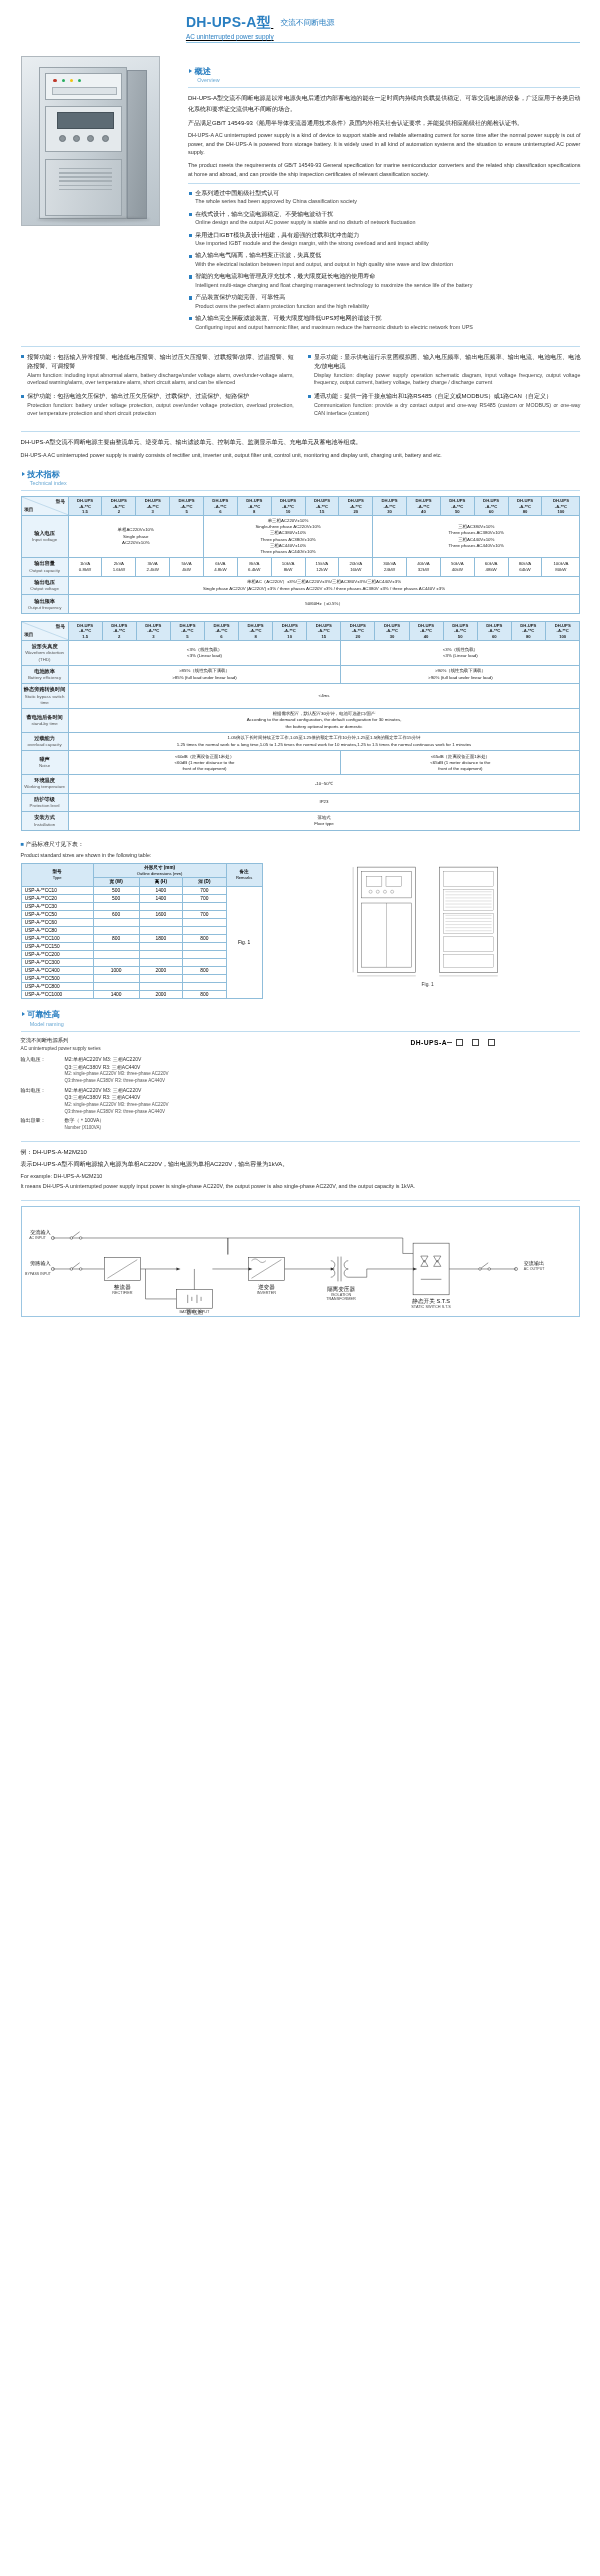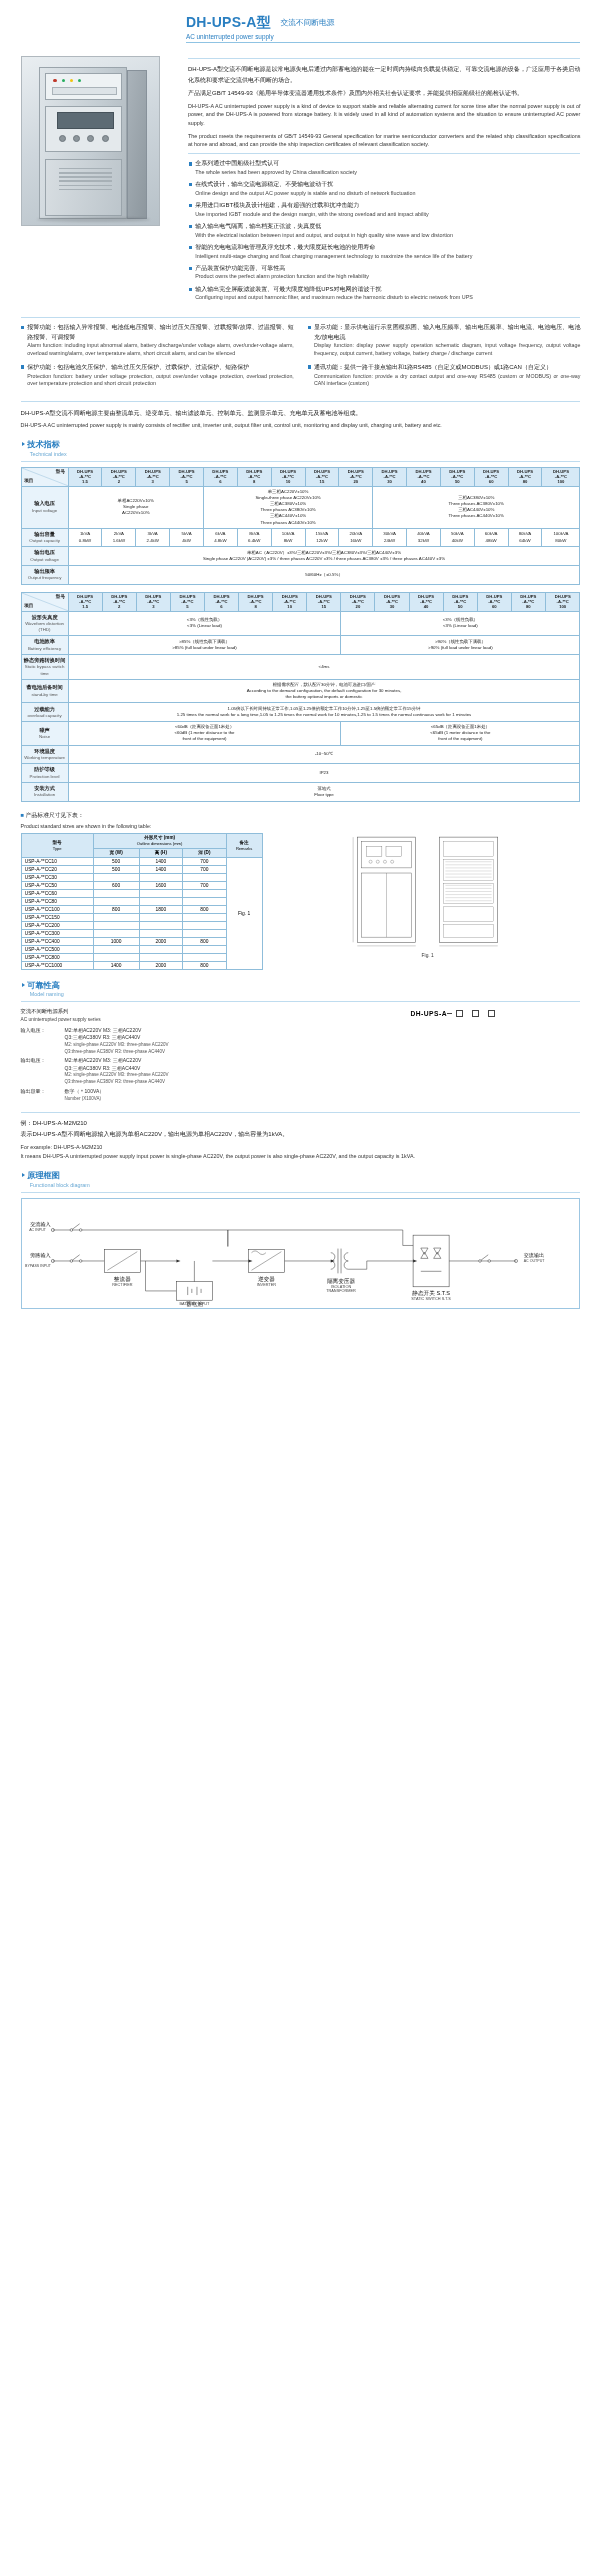--- a/index.html
+++ b/index.html
@@ -16,21 +16,21 @@
     padding: 0;
   }
   
   .header {
     position: relative;
     padding: 14.4px 20.6px 5.2px 20.6px;
     display: flex;
     align-items: flex-start;
   }
   .hdr-left { width: 155px; }
-  .hdr-right { flex: 1; padding-left: 10.3px; }
+  .hdr-right { flex: 1; padding-left: 10.3px; text-decoration: underline; }
   .title-main {
     color: #2a7fc1;
     font-size: 14px;
     font-weight: bold;
     letter-spacing: 0.3px;
     display: inline-block;
   }
   .title-sub-cn {
     color: #2a7fc1;
     font-size: 7.7px;
@@ -291,20 +291,24 @@
             <div class="cab-vent" style="top:25px"></div>
             <div class="cab-vent" style="top:29px"></div>
           </div>
         </div>
         <div class="cab-side"></div>
         <div class="cab-shadow"></div>
       </div>
     </div>
 
     <div class="text-col">
+      <div class="sec-head">
+        <span class="bullet"></span><span class="cn">概述</span>
+        <div class="en">Overview</div>
+      </div>
       <div class="sec-rule"></div>
 
       <p class="p-cn">DH-UPS-A型交流不间断电源是以常电源失电后通过内部蓄电池的能在一定时间内持续向负载提供稳定、可靠交流电源的设备，广泛应用于各类启动化系统和要求证交流供电不间断的场合。</p>
       <p class="p-cn">产品满足GB/T 14549-93《船用半导体变流器通用技术条件》及国内外相关社会认证要求，并能提供相应船级社的船检认证书。</p>
       <p class="p-en">DH-UPS-A AC uninterrupted power supply is a kind of device to support stable and reliable alternating current for some time after the normal power supply is out of power, and the DH-UPS-A is powered from storage battery. It is widely used in all kind of automation systems and the situation to ensure uninterrupted AC power supply.</p>
       <p class="p-en">The product meets the requirements of GB/T 14549-93 General specification for marine semiconductor converters and the related ship classification specifications at home and abroad, and can provide the ship inspection certificates of relevant classification society.</p>
 
       <div class="sec-rule"></div>
 
       <div>
@@ -825,24 +829,20 @@
 
   <div class="pad40" style="margin-top:9.3px">
     <div class="sec-rule"></div>
     <p class="p-cn" style="margin-bottom:1px">例：DH-UPS-A-M2M210</p>
     <p class="p-cn">表示DH-UPS-A型不间断电源输入电源为单相AC220V，输出电源为单相AC220V，输出容量为1kVA。</p>
     <p class="p-en" style="margin-bottom:1px">For example: DH-UPS-A-M2M210</p>
     <p class="p-en">It means DH-UPS-A uninterrupted power supply input power is single-phase AC220V, the output power is also single-phase AC220V, and the output capacity is 1kVA.</p>
   </div>
 
   <div class="pad40" style="margin-top:9.3px">
-    <div class="sec-head">
-      <span class="bullet"></span><span class="cn">原理框图</span>
-      <div class="en">Functional block diagram</div>
-    </div>
     <div class="sec-rule"></div>
   </div>
 
   <div class="diagram">
     <svg width="100%" height="110" viewBox="0 0 1084 213" preserveAspectRatio="none">
 
       <g stroke="#333" stroke-width="1" fill="none">
         <line x1="60" y1="120" x2="160" y2="120"></line>
         <line x1="60" y1="60" x2="400" y2="60"></line>
         <line x1="230" y1="120" x2="300" y2="120"></line>

